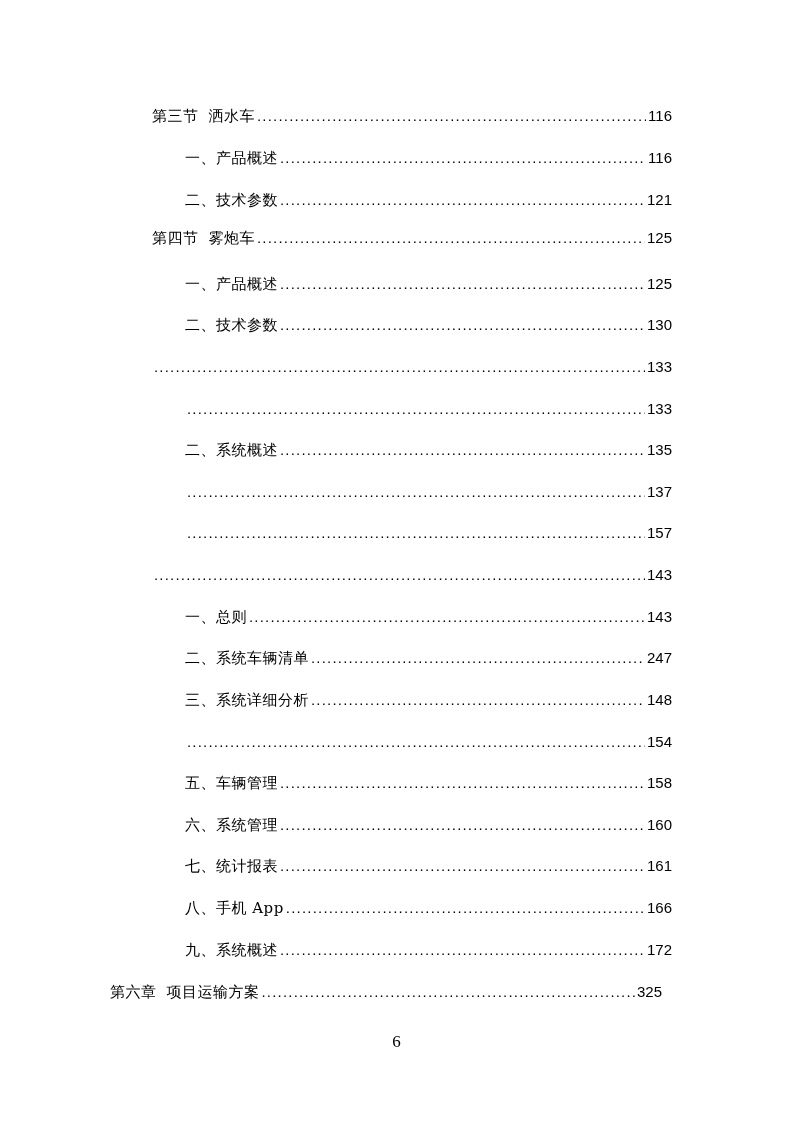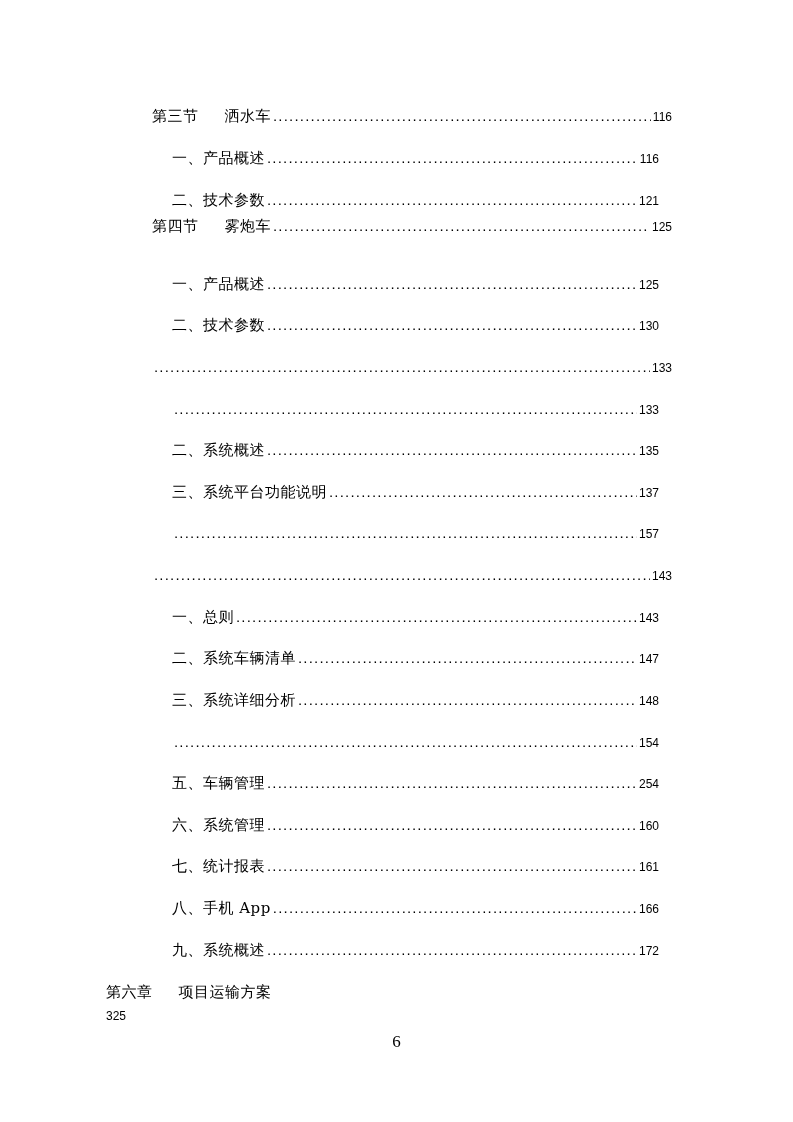--- a/index.html
+++ b/index.html
@@ -1,29 +1,29 @@
 <!DOCTYPE html>
 <html><head>
 <meta charset="utf-8">
 <style>
   html, body { margin: 0; padding: 0; background: #ffffff; }
   body { width: 793px; height: 1122px; position: relative; overflow: hidden;
          font-family: "DejaVu Serif", "Liberation Serif", serif; color: #000; }
   .toc { position: absolute; left: 0; top: 104px; width: 793px; }
   .toc-row { position: absolute; height: 24px; display: flex; align-items: baseline;
              font-size: 15px; line-height: 24px; }
-  .toc-row.lvl0 { left: 104px; width: 552px; flex-direction: column; }
+  .toc-row.lvl0 { left: 110px; width: 552px; }
   .toc-row.lvl1 { left: 152px; width: 520px; }
-  .toc-row.lvl2 { left: 172px; width: 487px; }
+  .toc-row.lvl2 { left: 185px; width: 487px; }
   .toc-label { white-space: nowrap; letter-spacing: 0.5px; }
-  .toc-label .num { margin-right: 26px; }
+  .toc-label .num { margin-right: 10px; }
   .toc-dots { flex: 1; overflow: hidden; white-space: nowrap; margin: 0 2px;
               font-family: "Liberation Sans", sans-serif; color: #000; }
   .toc-dots::before { content: "........................................................................................................................................................................................................"; letter-spacing: 1.2px; }
-  .toc-page { font-family: "Liberation Sans", sans-serif; font-size: 12px; white-space: nowrap; }
+  .toc-page { font-family: "Liberation Sans", sans-serif; font-size: 15px; white-space: nowrap; }
   .page-number { position: absolute; left: 0; width: 793px; top: 1032px; text-align: center;
                  font-family: "Liberation Serif", serif; font-size: 17px; }
 </style>
 </head>
 <body>
 
 <div class="toc">
   <div class="toc-row lvl1" style="top:0px">
     <span class="toc-label"><span class="num">第三节</span><span>洒水车</span></span>
     <span class="toc-dots"></span>
@@ -32,21 +32,21 @@
   <div class="toc-row lvl2" style="top:42px">
     <span class="toc-label"><span>一、</span><span>产品概述</span></span>
     <span class="toc-dots"></span>
     <span class="toc-page">116</span>
   </div>
   <div class="toc-row lvl2" style="top:84px">
     <span class="toc-label"><span>二、</span><span>技术参数</span></span>
     <span class="toc-dots"></span>
     <span class="toc-page">121</span>
   </div>
-  <div class="toc-row lvl1" style="top:110px">
+  <div class="toc-row lvl1" style="top:122px">
     <span class="toc-label"><span class="num">第四节</span><span>雾炮车</span></span>
     <span class="toc-dots"></span>
     <span class="toc-page">125</span>
   </div>
   <div class="toc-row lvl2" style="top:168px">
     <span class="toc-label"><span>一、</span><span>产品概述</span></span>
     <span class="toc-dots"></span>
     <span class="toc-page">125</span>
   </div>
   <div class="toc-row lvl2" style="top:209px">
@@ -61,55 +61,54 @@
   <div class="toc-row lvl2" style="top:293px">
     <span class="toc-dots"></span>
     <span class="toc-page">133</span>
   </div>
   <div class="toc-row lvl2" style="top:334px">
     <span class="toc-label"><span>二、</span><span>系统概述</span></span>
     <span class="toc-dots"></span>
     <span class="toc-page">135</span>
   </div>
   <div class="toc-row lvl2" style="top:376px">
-    <span class="toc-label"><span>三、</span><span>系统平台功能说明</span></span>
     <span class="toc-dots"></span>
     <span class="toc-page">137</span>
   </div>
   <div class="toc-row lvl2" style="top:417px">
     <span class="toc-dots"></span>
     <span class="toc-page">157</span>
   </div>
   <div class="toc-row lvl1" style="top:459px">
     <span class="toc-dots"></span>
     <span class="toc-page">143</span>
   </div>
   <div class="toc-row lvl2" style="top:501px">
     <span class="toc-label"><span>一、</span><span>总则</span></span>
     <span class="toc-dots"></span>
     <span class="toc-page">143</span>
   </div>
   <div class="toc-row lvl2" style="top:542px">
     <span class="toc-label"><span>二、</span><span>系统车辆清单</span></span>
     <span class="toc-dots"></span>
-    <span class="toc-page">147</span>
+    <span class="toc-page">247</span>
   </div>
   <div class="toc-row lvl2" style="top:584px">
     <span class="toc-label"><span>三、</span><span>系统详细分析</span></span>
     <span class="toc-dots"></span>
     <span class="toc-page">148</span>
   </div>
   <div class="toc-row lvl2" style="top:626px">
     <span class="toc-dots"></span>
     <span class="toc-page">154</span>
   </div>
   <div class="toc-row lvl2" style="top:667px">
     <span class="toc-label"><span>五、</span><span>车辆管理</span></span>
     <span class="toc-dots"></span>
-    <span class="toc-page">254</span>
+    <span class="toc-page">158</span>
   </div>
   <div class="toc-row lvl2" style="top:709px">
     <span class="toc-label"><span>六、</span><span>系统管理</span></span>
     <span class="toc-dots"></span>
     <span class="toc-page">160</span>
   </div>
   <div class="toc-row lvl2" style="top:750px">
     <span class="toc-label"><span>七、</span><span>统计报表</span></span>
     <span class="toc-dots"></span>
     <span class="toc-page">161</span>

